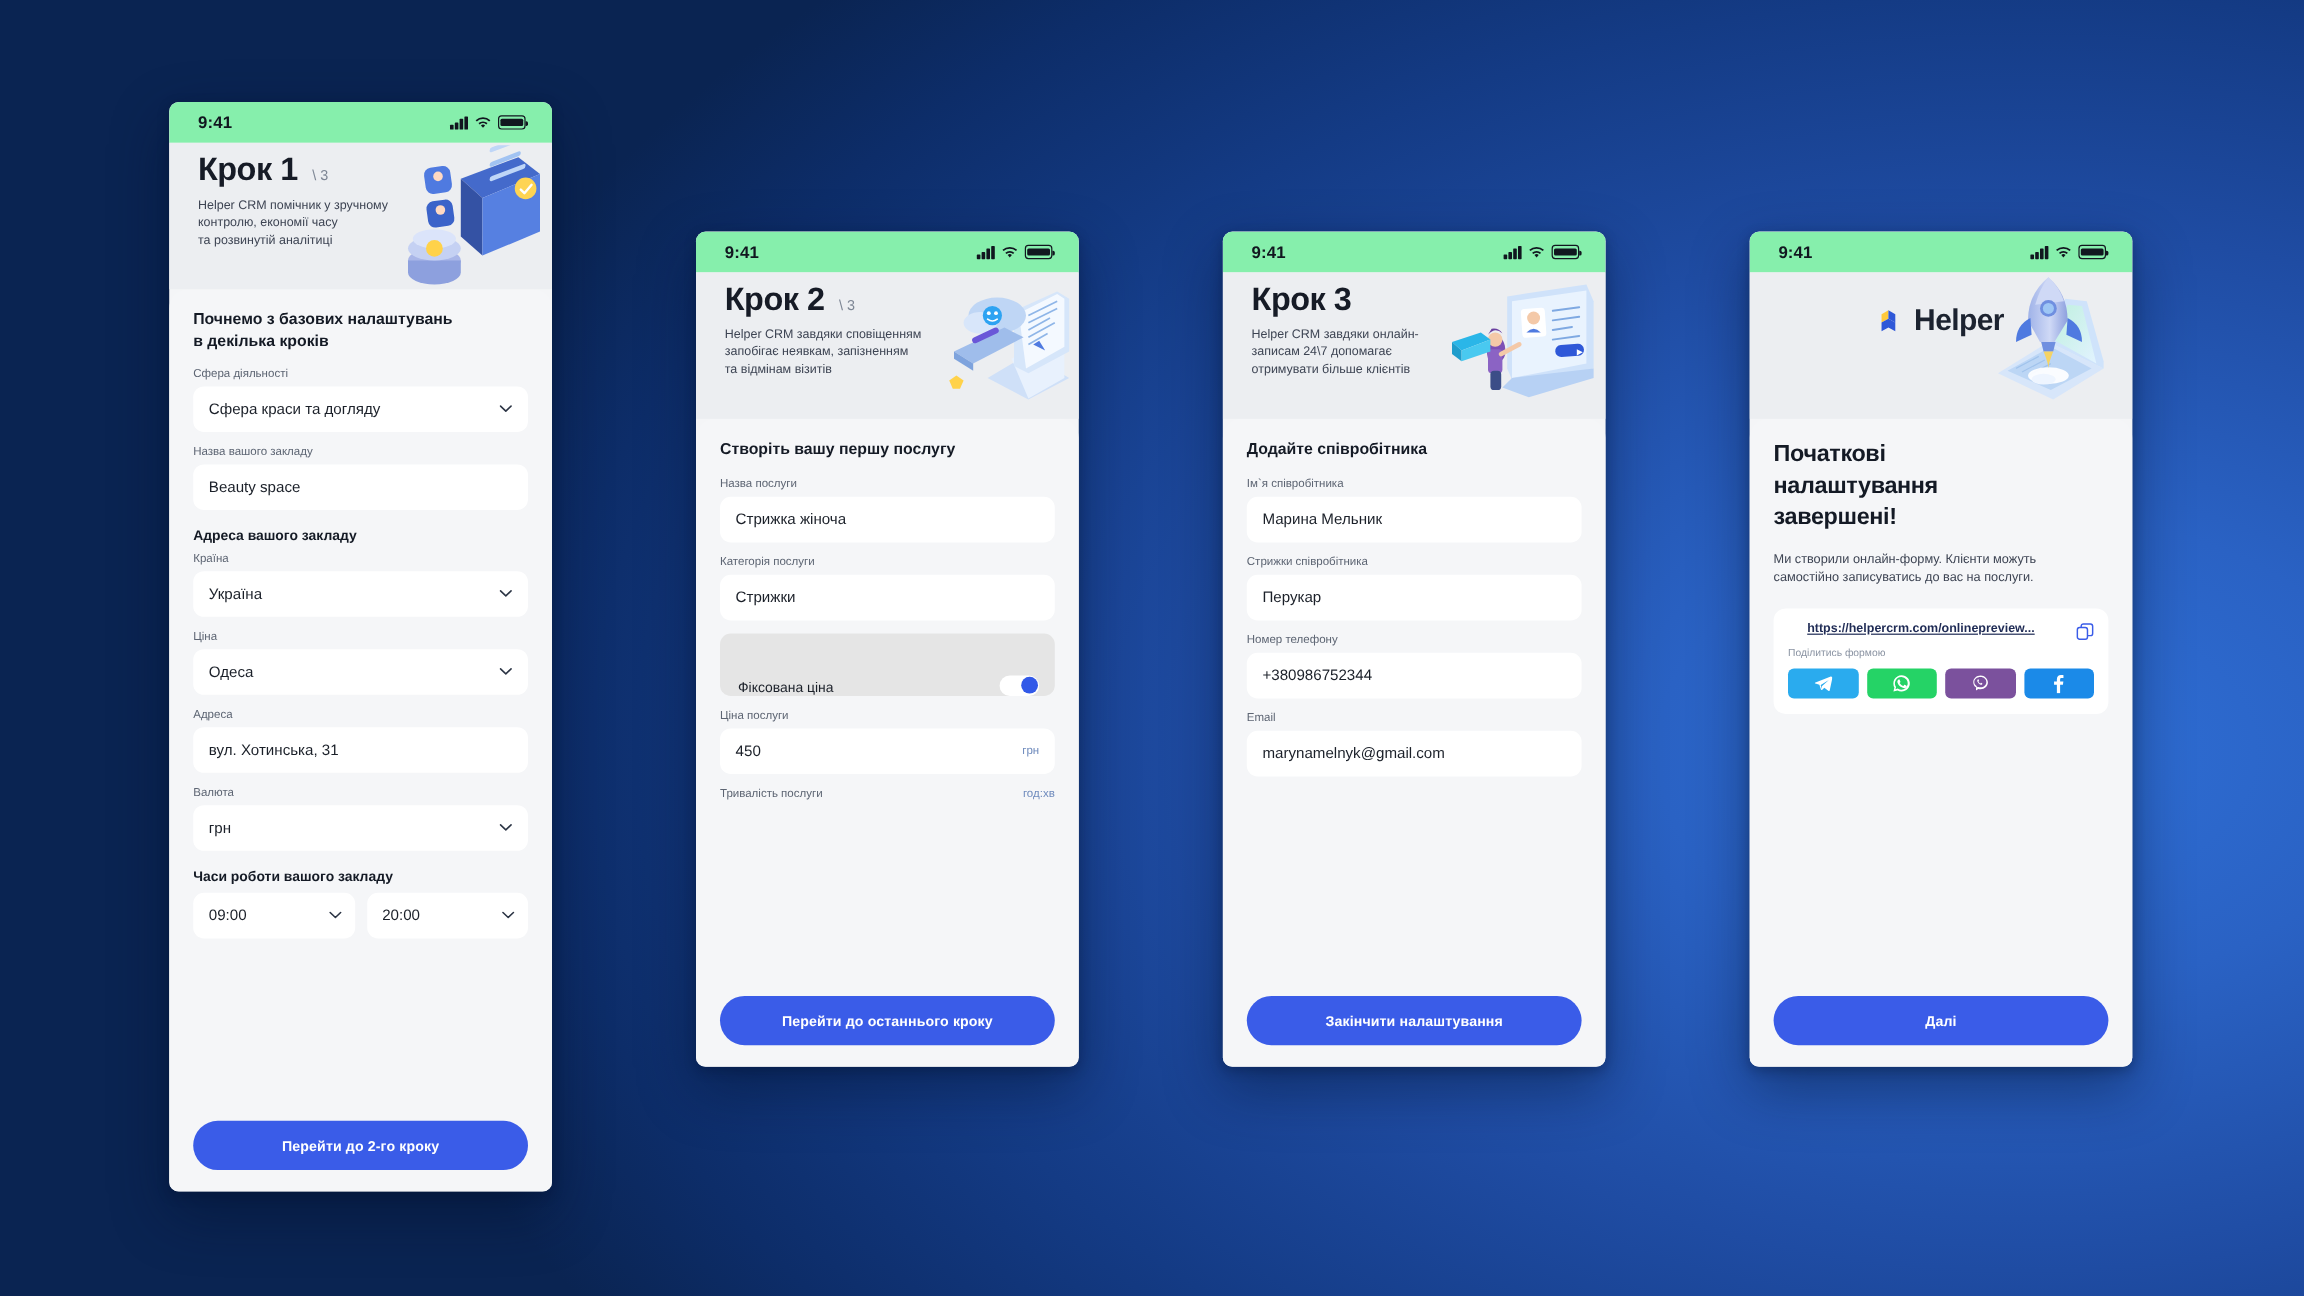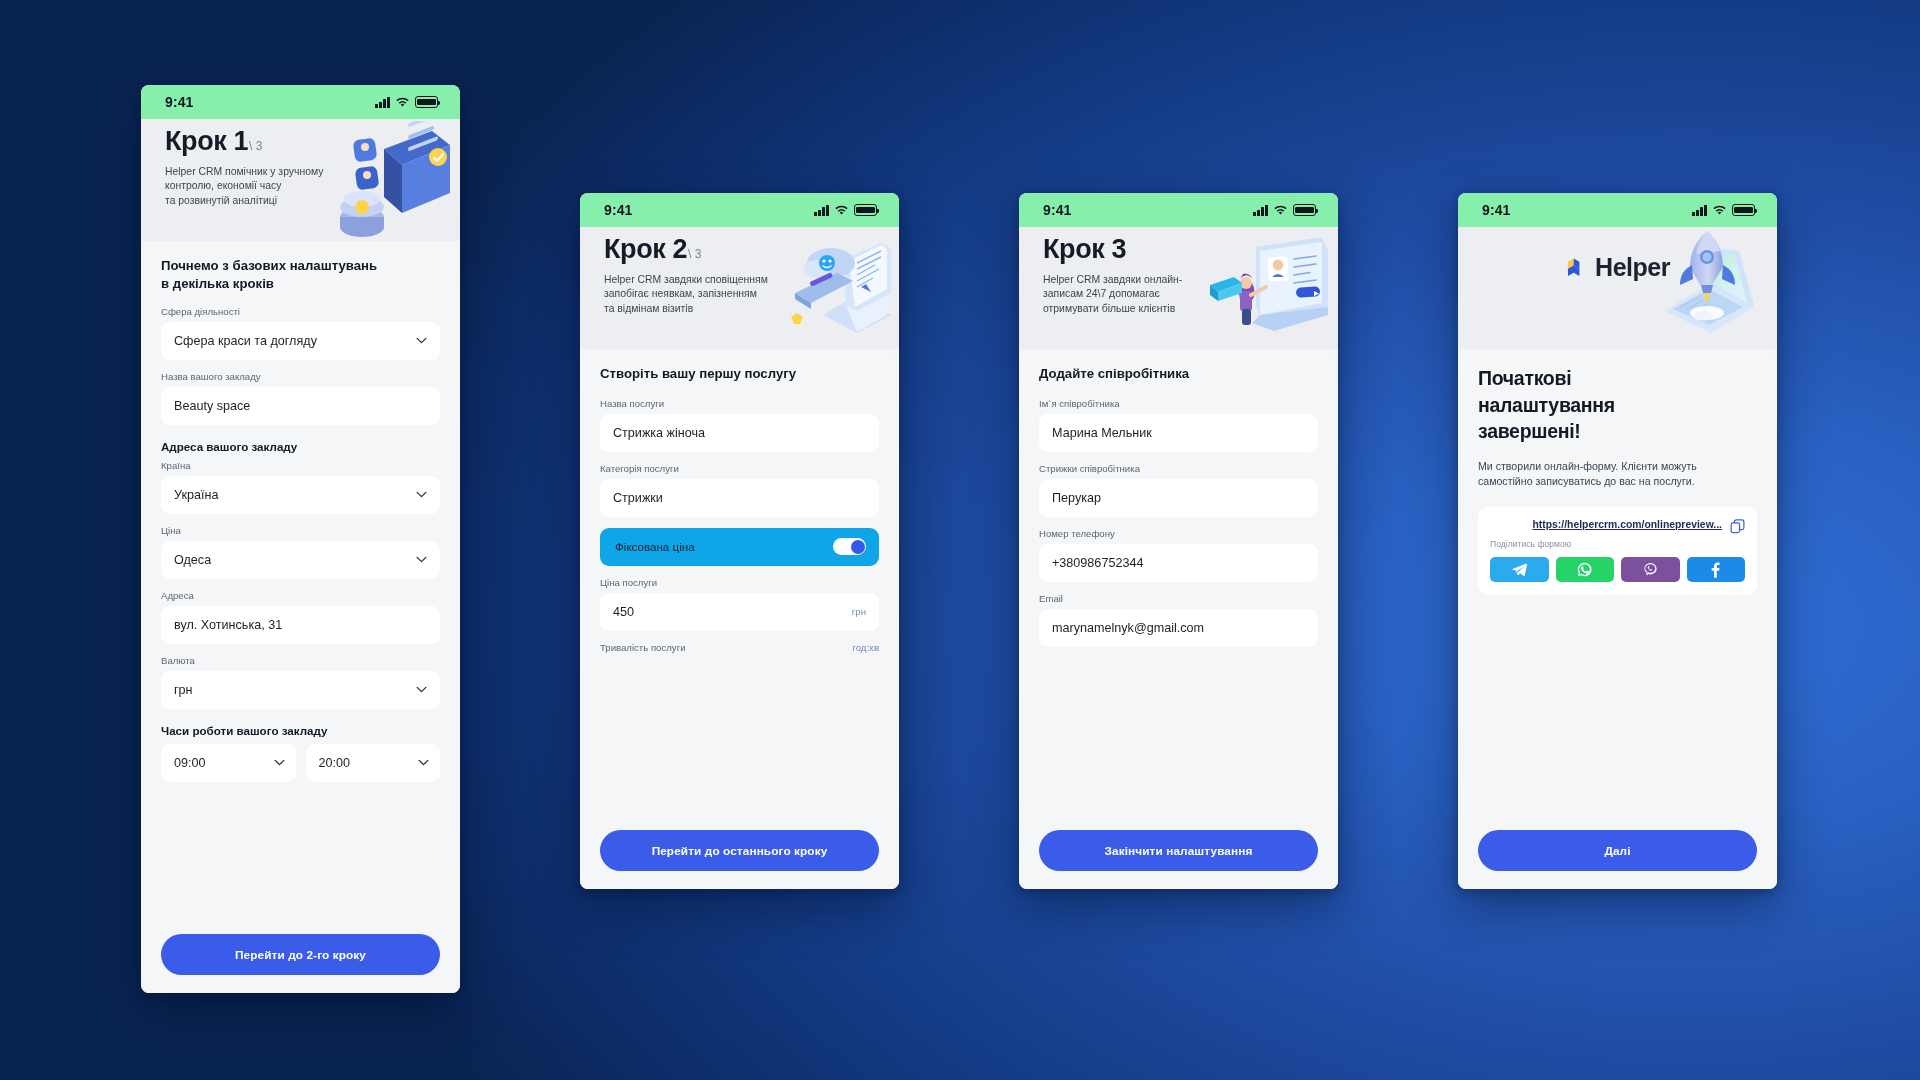--- a/index.html
+++ b/index.html
@@ -88,21 +88,21 @@
     overflow: hidden;
   }
   .hero-title {
     font-size: 27px;
     font-weight: bold;
     color: #161b26;
     letter-spacing: -.4px;
     line-height: 1.1;
     display: flex;
     align-items: baseline;
-    gap: 1px;
+    gap: 12px;
   }
   .hero-title .of {
     font-size: 12px;
     font-weight: normal;
     color: #7d8694;
     letter-spacing: 0;
   }
   .hero-sub {
     margin-top: 8px;
     font-size: 10.4px;
@@ -198,25 +198,25 @@
   .input .val { flex: 1 1 auto; }
   .input .suffix { font-size: 9.6px; color: #6f8bbd; }
   .chev {
     width: 11px; height: 7px;
     flex: 0 0 auto;
     margin-left: 8px;
   }
 
   
   .toggle-row {
-    background: #0ea5e9;
+    background: #e5e5e5;
     border-radius: 9px;
-    height: 38px;
-    display: flex;
-    align-items: center;
+    height: 52px;
+    display: flex;
+    align-items: flex-end;
     justify-content: space-between;
     padding: 0 13px 0 15px;
     margin-bottom: 11px;
   }
   .toggle-label { font-size: 11.6px; color: #1b2029; }
   .switch {
     width: 33px; height: 17px;
     background: #ffffff;
     border-radius: 9px;
     position: relative;
@@ -272,22 +272,23 @@
     margin-bottom: 17px;
   }
   .share-card {
     background: #ffffff;
     border-radius: 10px;
     padding: 11px 12px 13px 12px;
   }
   .share-top {
     display: flex;
     align-items: flex-start;
-    justify-content: flex-end;
+    justify-content: space-between;
     gap: 8px;
+    margin-left: 16px;
   }
   .share-link {
     font-size: 10.4px;
     font-weight: bold;
     color: #1f2b55;
     text-decoration: underline;
     cursor: pointer;
     line-height: 1.3;
   }
   .copy-ico { width: 15px; height: 15px; flex: 0 0 auto; margin-top: 1px; }

